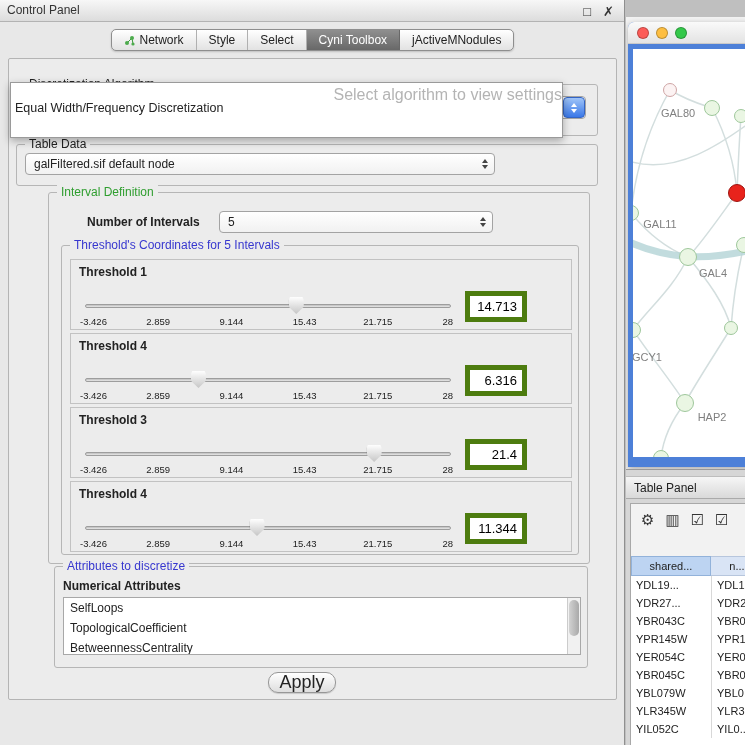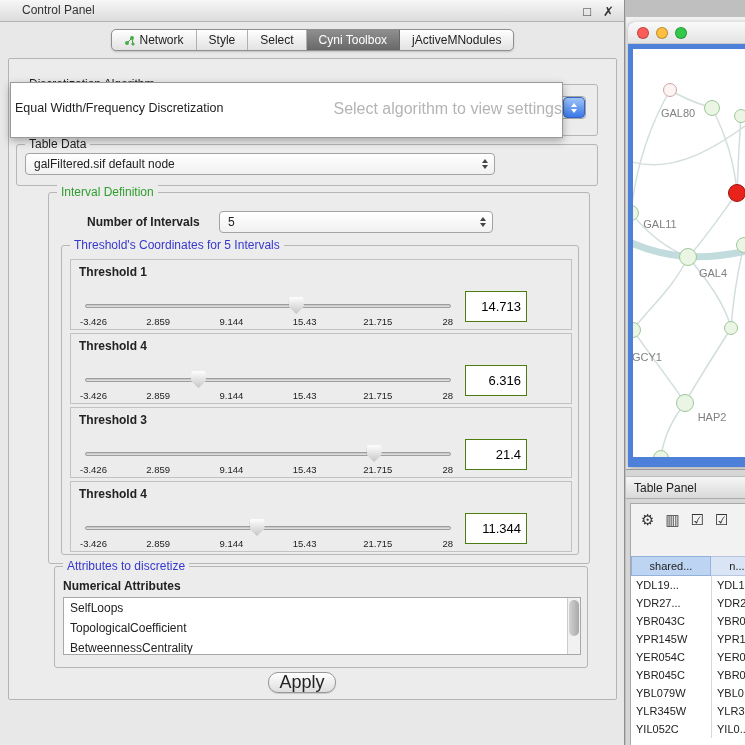--- a/index.html
+++ b/index.html
@@ -8,21 +8,21 @@
     font-family:"Liberation Sans","DejaVu Sans",sans-serif;
     font-size:12px; color:#222; background:#bfbfbf; position:relative;
   }
 
   
   #control-panel { position:absolute; left:0; top:0; width:625px; height:745px;
     background:#e8e8e8; border-right:1px solid #8f8f8f; }
   .cp-titlebar { position:absolute; left:0; top:0; width:100%; height:22px;
     background:linear-gradient(#f7f7f7,#dcdcdc); border-bottom:1px solid #b3b3b3;
     line-height:21px; }
-  .cp-title { padding-left:22px; color:#333; }
+  .cp-title { padding-left:7px; color:#333; }
   .cp-winbtns { position:absolute; right:10px; top:0; height:22px; display:flex; gap:12px; align-items:center; }
   .cp-winbtns span { font-size:13px; color:#333; cursor:default; }
 
   .seg-wrap { position:absolute; left:0; width:625px; text-align:center; }
   .seg-tabs { display:inline-flex; border:1px solid #8e8e8e; border-radius:5px;
     overflow:hidden; background:linear-gradient(#ffffff,#e2e2e2);
     box-shadow:0 1px 2px rgba(0,0,0,.18); }
   .seg { padding:3px 12px; font-size:12px; color:#222; border-right:1px solid #b0b0b0;
     display:flex; align-items:center; gap:5px; white-space:nowrap; cursor:default; }
   .seg:last-child { border-right:none; }
@@ -55,21 +55,21 @@
     border:1px solid #3465c5; display:flex; flex-direction:column; gap:2px;
     align-items:center; justify-content:center; }
   .combo-btn-blue i { width:0; height:0; border-left:3.5px solid transparent; border-right:3.5px solid transparent; }
   .combo-btn-blue .up { border-bottom:4px solid #fff; }
   .combo-btn-blue .dn { border-top:4px solid #fff; }
 
   
   #algo-dropdown { position:absolute; left:10px; top:82px; width:553px; height:56px;
     background:#fff; border:1px solid #9a9a9a; box-shadow:0 3px 8px rgba(0,0,0,.3);
     z-index:10; }
-  .dd-placeholder { text-align:right; color:#b4b4b4; font-size:16px; padding-top:17px; height:17px; }
+  .dd-placeholder { text-align:right; color:#b4b4b4; font-size:16px; padding-top:3px; height:17px; }
   .dd-item { font-size:12.5px; padding-left:4px; height:17px; line-height:17px; cursor:default; }
   .dd-item.bold { font-weight:bold; }
 
   
   #algorithm-group { left:16px; top:84px; width:582px; height:52px; }
   #combo-hidden { left:24px; top:96px; width:562px; height:23px; }
 
   #tabledata-group { left:16px; top:144px; width:582px; height:42px; }
   #tabledata-combo { left:8px; top:8px; width:470px; height:22px; }
 
@@ -88,21 +88,21 @@
   .track { position:absolute; left:0; right:0; top:7px; height:4px;
     background:linear-gradient(#bdbdbd,#e8e8e8); border:1px solid #9d9d9d; border-radius:3px; }
   .thumb { position:absolute; top:0; width:15px; height:17px;
     background:linear-gradient(#fefefe,#c6c6c6);
     clip-path:polygon(8% 0,92% 0,100% 18%,100% 58%,50% 100%,0 58%,0 18%);
     filter:drop-shadow(0 1px 1px rgba(0,0,0,.45)); }
   .ticks { position:absolute; left:14px; top:56px; width:366px; height:12px;
     font-size:9.5px; color:#222; }
   .ticks span { position:absolute; top:0; transform:translateX(-50%); white-space:nowrap; }
   .th-value { position:absolute; left:394px; top:31px; width:62px; height:31px;
-    background:#fff; border:1px solid #4d7c0f; font-size:13px; text-align:right;
+    background:#fff; border:5px solid #4d7c0f; font-size:13px; text-align:right;
     padding-right:5px; font-family:inherit; }
 
   #attributes-group { left:54px; top:566px; width:534px; height:102px; }
   #attr-list-label { position:absolute; left:8px; top:12px; font-weight:bold; }
   #attr-listbox { position:absolute; left:8px; top:30px; width:518px; height:58px;
     background:#fff; border:1px solid #a8a8a8; overflow:hidden; }
   .lb-item { font-size:12px; padding-left:6px; line-height:20px; white-space:nowrap; }
   .lb-scroll { position:absolute; right:0; top:0; bottom:0; width:13px;
     background:#f1f1f1; border-left:1px solid #ccc; }
   .lb-thumb { position:absolute; right:1px; top:2px; width:10px; height:36px;

